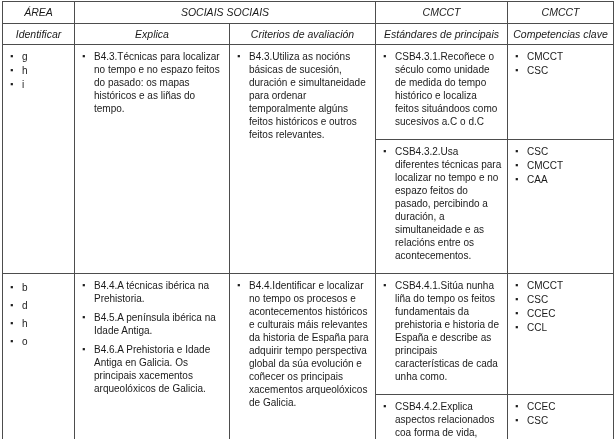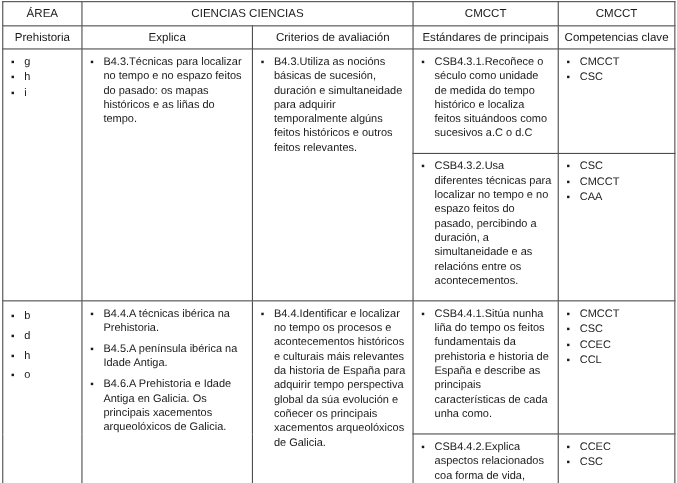--- a/index.html
+++ b/index.html
@@ -22,20 +22,21 @@
     line-height: 13px;
     font-weight: normal;
     padding: 5px 5px 5px 6px;
     overflow: hidden;
   }
   th.hdr {
     text-align: center;
     vertical-align: middle;
     font-size: 10.5px;
     padding: 3px 2px;
+    font-style: italic;
   }
   tr.hdr-row-1 { height: 22px; }
   tr.hdr-row-2 { height: 21px; }
   ul.blist { list-style: none; }
   ul.blist li {
     position: relative;
     padding-left: 13px;
     margin-bottom: 6px;
   }
   ul.blist li::before {
@@ -56,27 +57,27 @@
       <col style="width:72px">
         <col style="width:155px">
         <col style="width:146px">
         <col style="width:132px">
         <col style="width:106px">
     </colgroup>
     <tbody>
 
       <tr class="hdr-row-1">
         <th class="hdr">ÁREA</th>
-        <th class="hdr" colspan="2">CIENCIAS CIENCIAS</th>
+        <th class="hdr" colspan="2">SOCIAIS SOCIAIS</th>
         <th class="hdr">CMCCT</th>
         <th class="hdr">CMCCT</th>
       </tr>
 
       <tr class="hdr-row-2">
-        <th class="hdr">Prehistoria</th>
+        <th class="hdr">Identificar</th>
         <th class="hdr">Explica</th>
         <th class="hdr">Criterios de avaliación</th>
         <th class="hdr">Estándares de principais</th>
         <th class="hdr">Competencias clave</th>
       </tr>
 
       <tr>
         <td rowspan="2">
           <ul class="blist tight">
               <li>g</li>
@@ -84,21 +85,21 @@
               <li>i</li>
             </ul>
         </td>
         <td rowspan="2">
           <ul class="blist">
               <li>B4.3.Técnicas para localizar no tempo e no espazo feitos do pasado: os mapas históricos e as liñas do tempo.</li>
             </ul>
         </td>
         <td rowspan="2">
           <ul class="blist">
-              <li>B4.3.Utiliza as nocións básicas de sucesión, duración e simultaneidade para adquirir temporalmente algúns feitos históricos e outros feitos relevantes.</li>
+              <li>B4.3.Utiliza as nocións básicas de sucesión, duración e simultaneidade para ordenar temporalmente algúns feitos históricos e outros feitos relevantes.</li>
             </ul>
         </td>
         <td style="height:68px">
           <ul class="blist">
               <li>CSB4.3.1.Recoñece o século como unidade de medida do tempo histórico e localiza feitos situándoos como sucesivos a.C o d.C</li>
             </ul>
         </td>
         <td>
           <ul class="blist tight">
               <li>CMCCT</li>

